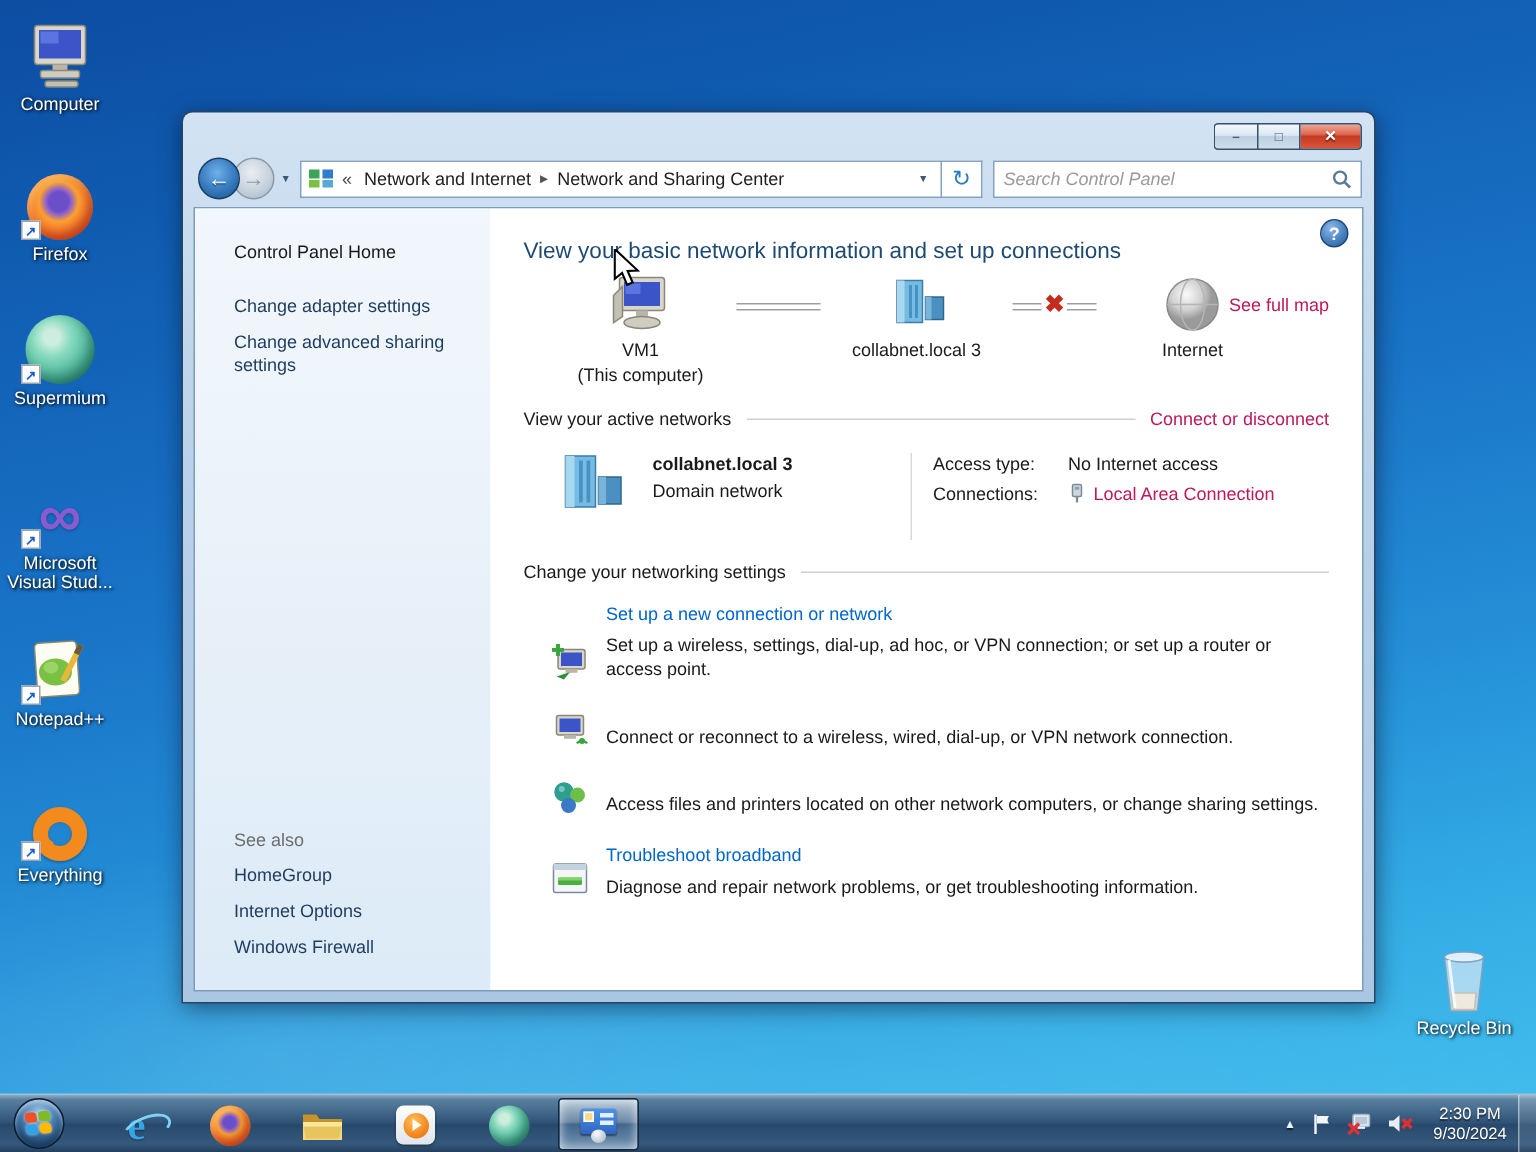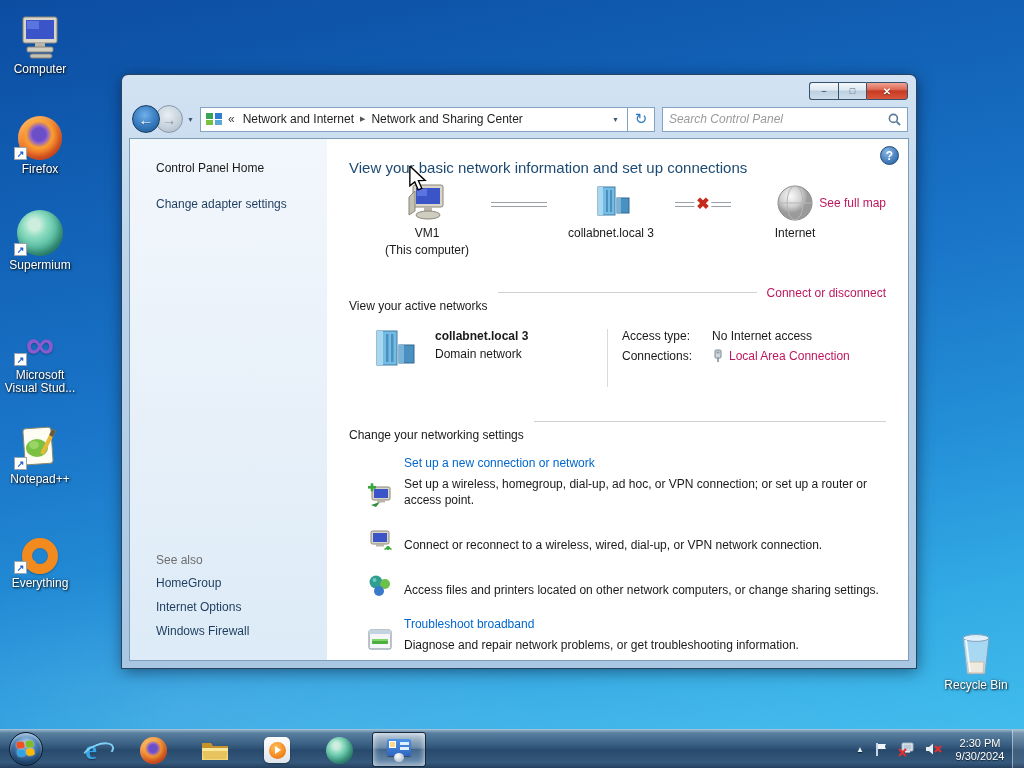--- a/index.html
+++ b/index.html
@@ -77,21 +77,21 @@
   .map-wrap { position:relative; }
   .see-map { position:absolute; right:0; top:14px; color:#0066cc; cursor:pointer; }
   .map-row { display:flex; align-items:flex-start; width:492px; margin-left:16px; }
   .map-node { width:124px; display:flex; flex-direction:column; align-items:center; flex:0 0 auto; }
   .map-ic { height:42px; display:flex; align-items:center; justify-content:center; }
   .map-lbl { margin-top:2px; line-height:15px; text-align:center; }
   .conn { flex:1; margin:20px 2px 0; height:5px; border-top:1px solid #9aa0a6; border-bottom:1px solid #9aa0a6; position:relative; }
   .conn-x { position:absolute; top:-9px; left:50%; transform:translateX(-50%); color:#c42b1c; font-size:16px; font-weight:bold; background:#fff; padding:0 2px; line-height:20px; }
 
   .sec-head { display:flex; align-items:center; margin-top:14px; }
-  .sec-title { margin-right:10px; white-space:nowrap;margin-top:27px; }
+  .sec-title { margin-right:10px; white-space:nowrap; }
   .sec-line { flex:1; border-top:1px solid #d0d0d0; }
   .sec-action { margin-left:10px; color:#0066cc; white-space:nowrap; cursor:pointer; }
 
   .active-panel { display:flex; margin:16px 0 4px 20px; }
   .net-name { margin-left:16px; width:172px; }
   .net-name b { font-size:12px; }
   .net-type { margin-top:4px; }
   .vdiv { border-left:1px solid #d9d9d9; margin-right:14px; height:58px; }
   .details { display:grid; grid-template-columns:90px auto; row-gap:6px; align-content:start; }
   .det-val { display:flex; align-items:center; }
@@ -266,20 +266,21 @@
         <line x1="8.6" y1="8.6" x2="12" y2="12" stroke="#5b7a96" stroke-width="1.8"></line>
       </svg>
     </div>
   </div>
 
   <div class="win-content">
 
     <div class="sidebar">
       <div class="side-home">Control Panel Home</div>
       <div class="side-link">Change adapter settings</div>
+      <div class="side-link" style="width:150px">Change advanced sharing settings</div>
       <div class="side-spacer"></div>
       <div class="side-seealso">See also</div>
       <div class="side-link">HomeGroup</div>
       <div class="side-link">Internet Options</div>
       <div class="side-link">Windows Firewall</div>
     </div>
 
     <div class="main">
       <div class="help-btn">
           <span>?</span>
@@ -386,21 +387,21 @@
           <svg class="task-ic" viewBox="0 0 26 26">
             <rect x="5" y="5" width="18" height="13" rx="1.5" fill="#d9d5c9" stroke="#8a8678"></rect>
             <rect x="7" y="7" width="14" height="9" fill="#3b55c8"></rect>
             <rect x="10" y="18" width="8" height="2.5" fill="#b9b5a9"></rect>
             <path d="M4 23 L13 20 L9 25 Z" fill="#2f8f3a"></path>
             <rect x="1" y="4" width="8" height="2.6" fill="#3aa63a"></rect>
               <rect x="3.7" y="1.3" width="2.6" height="8" fill="#3aa63a"></rect>
           </svg>
           <div class="task-body">
             <div class="task-title">Set up a new connection or network</div>
-            <div class="task-desc">Set up a wireless, homegroup, dial-up, ad hoc, or VPN connection; or set up a router or access point.</div>
+            <div class="task-desc">Set up a wireless, settings, dial-up, ad hoc, or VPN connection; or set up a router or access point.</div>
           </div>
         </div>
 
         <div class="task">
           <svg class="task-ic" viewBox="0 0 26 26">
             <rect x="4" y="4" width="18" height="13" rx="1.5" fill="#d9d5c9" stroke="#8a8678"></rect>
             <rect x="6" y="6" width="14" height="9" fill="#3b55c8"></rect>
             <rect x="9" y="17" width="8" height="2.5" fill="#b9b5a9"></rect>
             <circle cx="21" cy="21" r="2" fill="#3aa63a"></circle>
             <path d="M17.5 22.5 A5 5 0 0 1 24.5 22.5" fill="none" stroke="#3aa63a" stroke-width="1.6"></path>

